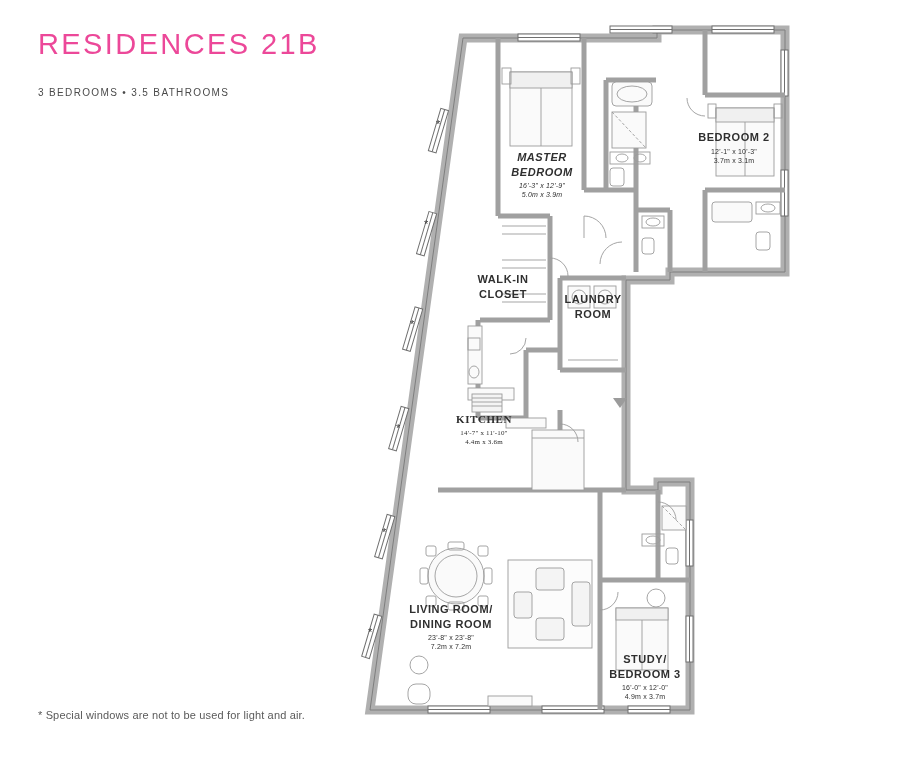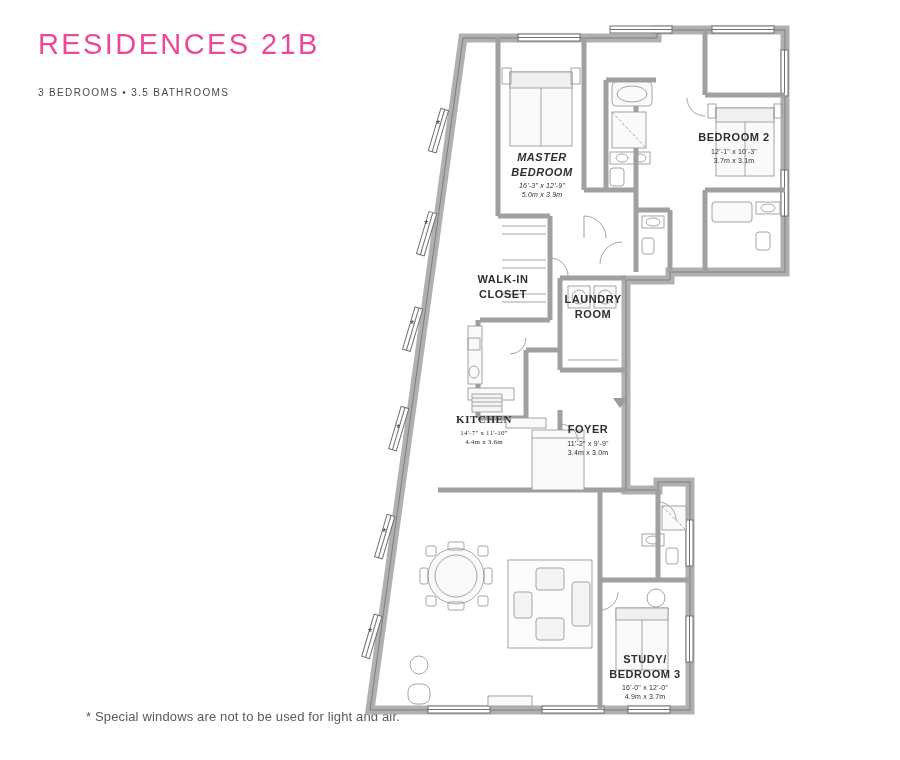--- a/index.html
+++ b/index.html
@@ -37,24 +37,23 @@
     color: #4a4a4a;
     margin-bottom: 8px;
     white-space: nowrap;
   }
 
   
   #footnote {
     position: absolute;
     left: 38px;
     top: 709px;
-    font-size: 13px;
+    font-size: 11px;
     letter-spacing: 0.15px;
     color: #5a5a5a;
-    margin-left: 48px;
   }
 
   
   #plan {
     position: absolute;
     left: 360px;
     top: 20px;
     width: 520px;
     height: 720px;
   }
@@ -382,26 +381,27 @@
     <div class="nm">LAUNDRY</div>
     <div class="nm">ROOM</div>
   </div>
 
   <div class="room-label" style="left:76px; top:392px; width:96px;font-family:Liberation Serif, serif;">
     <div class="nm">KITCHEN</div>
     <div class="d1">14'-7" x 11'-10"</div>
     <div class="d2">4.4m x 3.6m</div>
   </div>
 
-  <div class="room-label" style="left:184px; top:402px; width:88px;">
-    <div class="nm">FOYER</div>
-    <div class="d1">11'-2" x 9'-9"</div>
-    <div class="d2">3.4m x 3.0m</div>
-  </div>
-
+
+  <div class="room-label" style="left:36px; top:582px; width:110px;">
+    <div class="nm">LIVING ROOM/</div>
+    <div class="nm">DINING ROOM</div>
+    <div class="d1">23'-8" x 23'-8"</div>
+    <div class="d2">7.2m x 7.2m</div>
+  </div>
 
   <div class="room-label" style="left:234px; top:632px; width:102px;">
     <div class="nm">STUDY/</div>
     <div class="nm">BEDROOM 3</div>
     <div class="d1">16'-0" x 12'-0"</div>
     <div class="d2">4.9m x 3.7m</div>
   </div>
 
   <span class="star" style="left:76px; top:98px;">*</span>
   <span class="star" style="left:64px; top:198px;">*</span>

